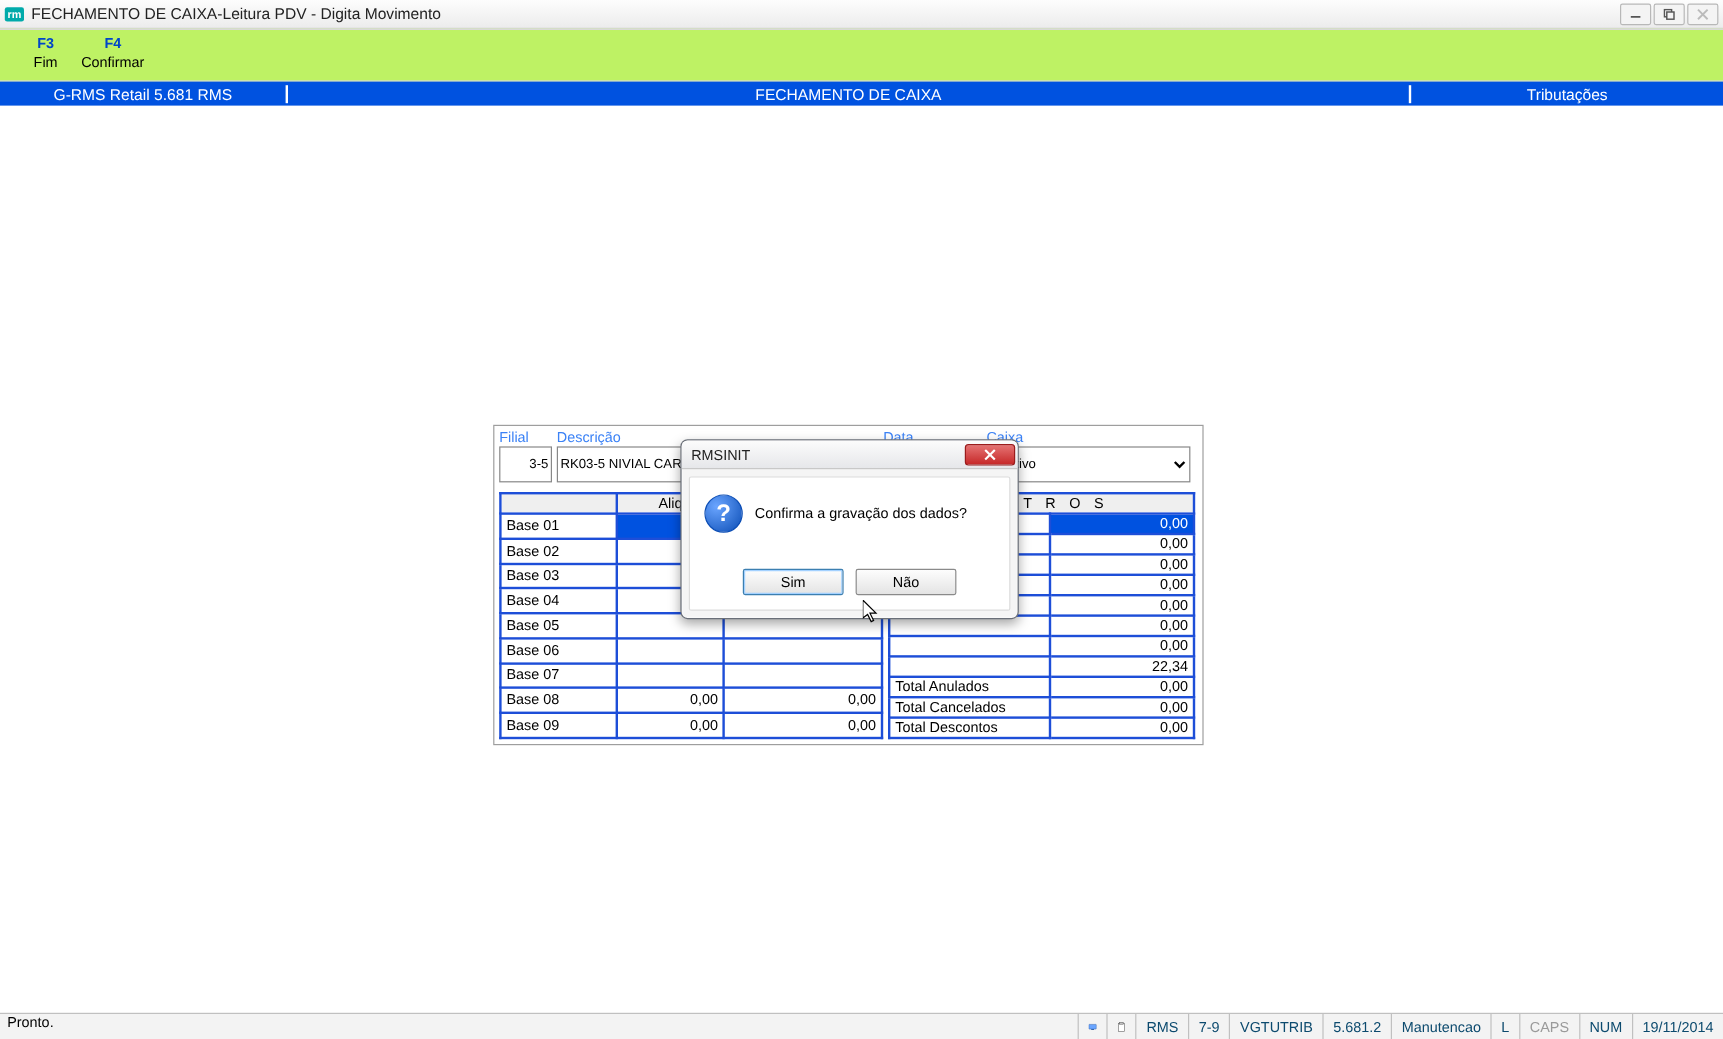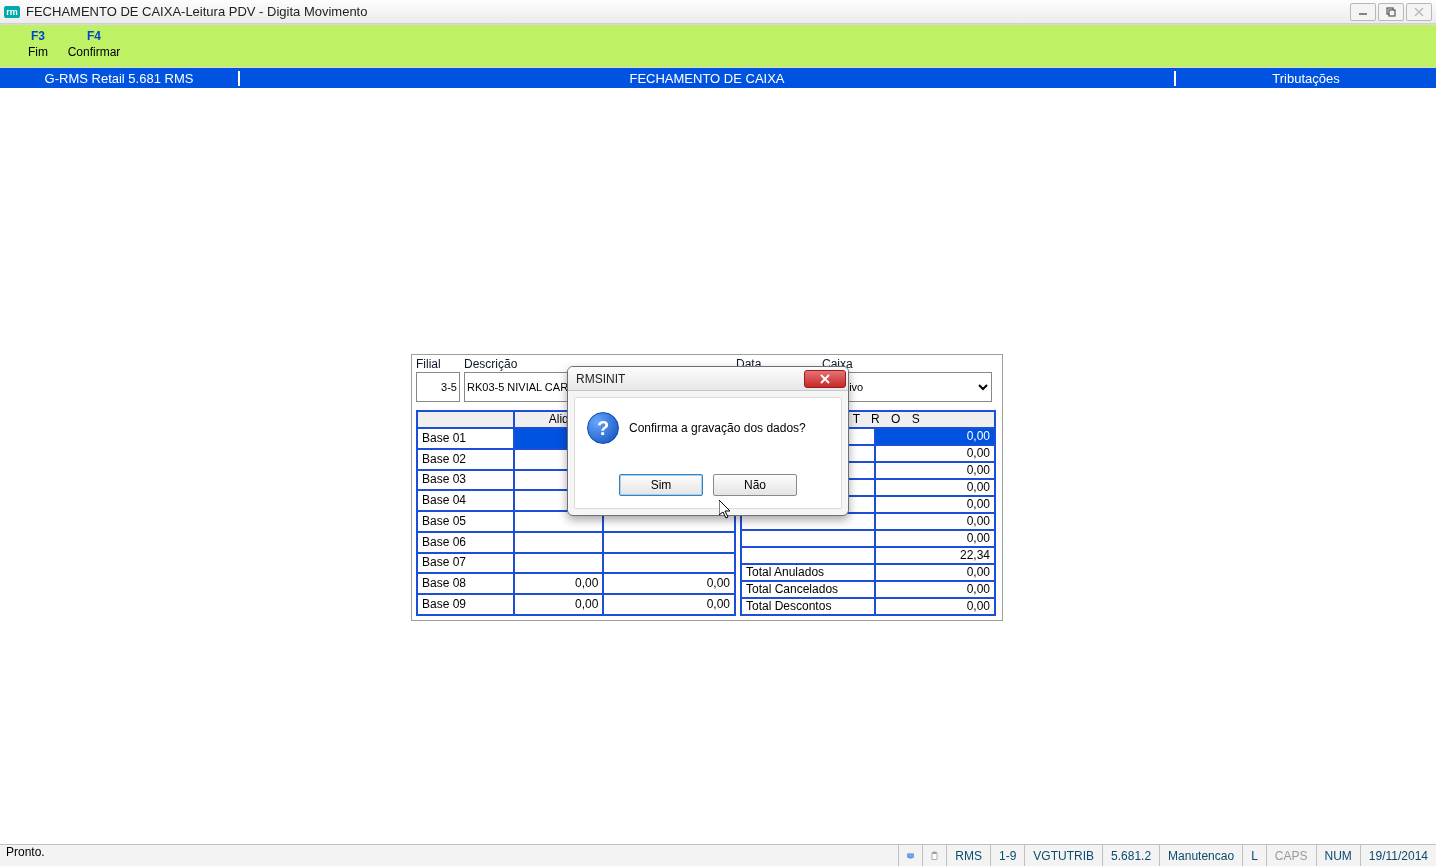--- a/index.html
+++ b/index.html
@@ -113,21 +113,21 @@
 
   
   .form-header {
     display: flex;
     align-items: flex-end;
     padding: 2px 4px 2px 4px;
     gap: 4px;
     font-size: 12px;
   }
   .form-header .col { display: flex; flex-direction: column; }
-  .form-header label { color: #0f172a; font-size: 12px; margin-bottom: 1px; }
+  .form-header label { color: #3b82f6; font-size: 12px; margin-bottom: 1px; }
   .form-header input, .form-header select {
     border: 1px solid #888;
     background: #fff;
     font-size: 11px;
     height: 30px;
     padding: 0 2px;
   }
   .filial-col input { width: 44px; text-align: right; }
   .desc-col input { width: 268px; }
   .data-col input { width: 82px; }
@@ -496,21 +496,21 @@
         <rect x="6" y="11" width="6" height="2" fill="#2d5ea8"></rect>
       </svg>
   </div>
   <div class="sb-cell sb-icon">
     <svg width="14" height="16" viewBox="0 0 14 16">
         <rect x="2" y="2" width="10" height="13" fill="#fff" stroke="#666"></rect>
         <rect x="4" y="0" width="6" height="3" fill="#ccc" stroke="#666"></rect>
       </svg>
   </div>
   <div class="sb-cell">RMS</div>
-  <div class="sb-cell">1-9</div>
+  <div class="sb-cell">7-9</div>
   <div class="sb-cell">VGTUTRIB</div>
   <div class="sb-cell">5.681.2</div>
   <div class="sb-cell">Manutencao</div>
   <div class="sb-cell">L</div>
   <div class="sb-cell dim">CAPS</div>
   <div class="sb-cell">NUM</div>
   <div class="sb-cell">19/11/2014</div>
 </div>
 
 </body></html>

